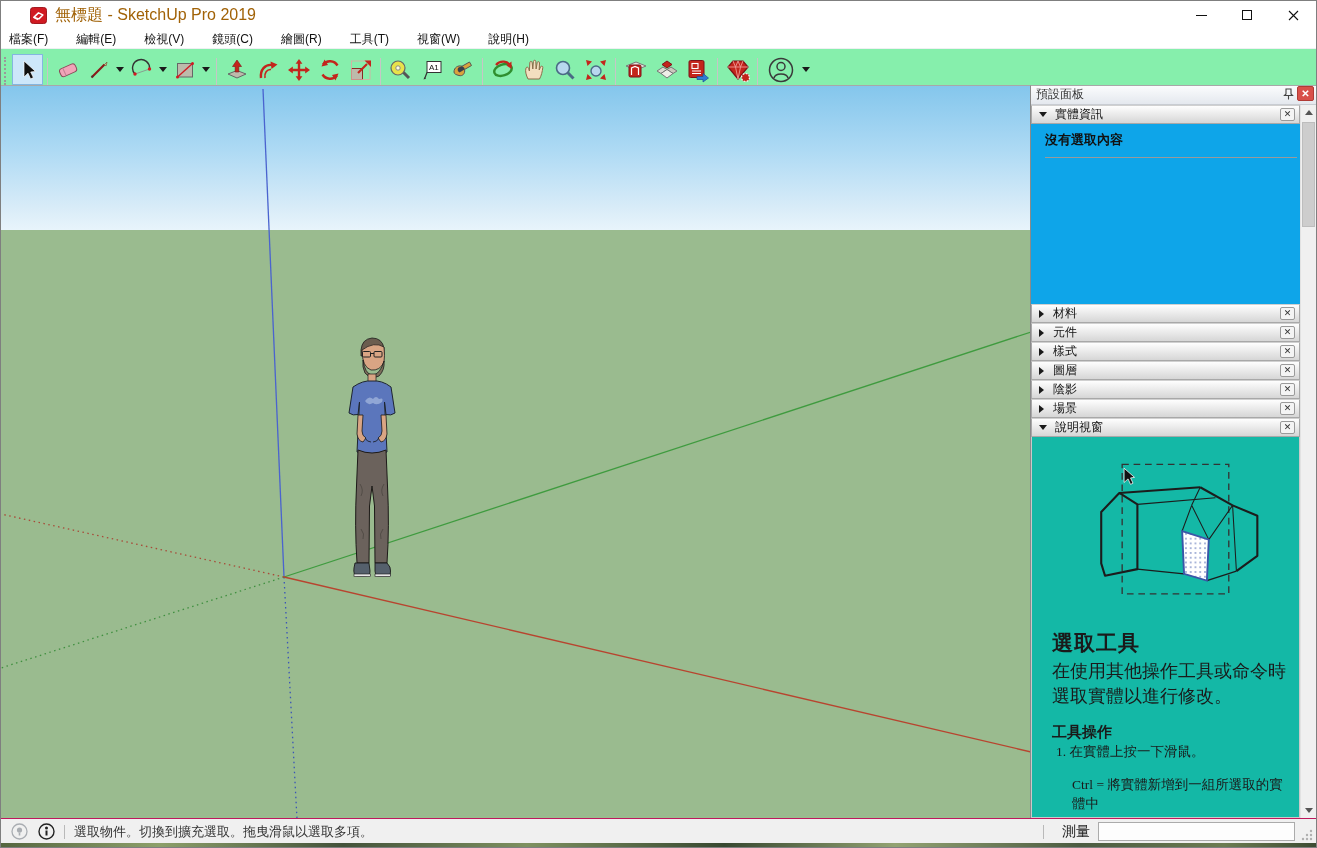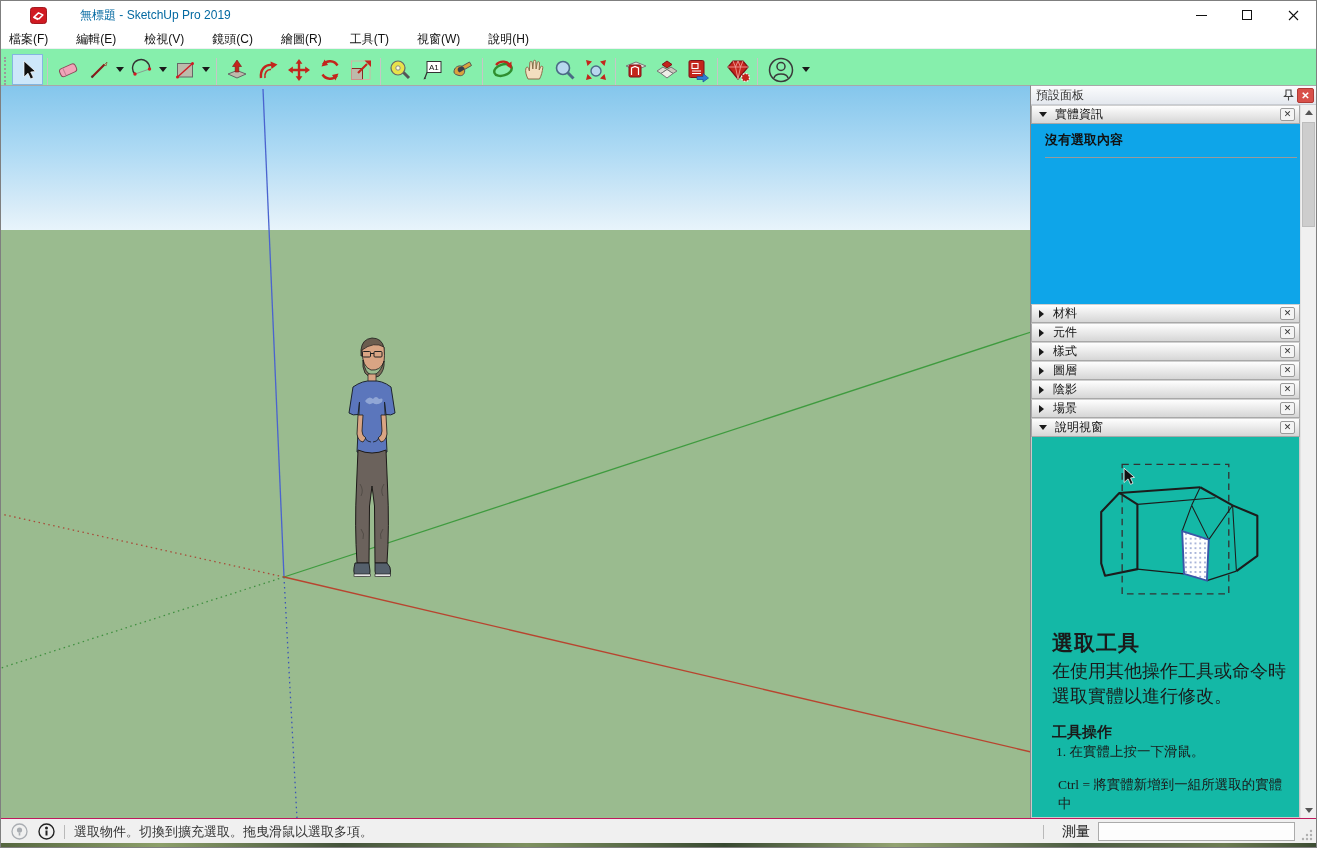--- a/index.html
+++ b/index.html
@@ -2,21 +2,21 @@
 <html><head>
 <meta charset="utf-8">
 <style>
   * { margin:0; padding:0; box-sizing:border-box; }
   html,body { width:1317px; height:848px; overflow:hidden; font-family:"Liberation Sans",sans-serif; }
   .window { position:relative; width:1317px; height:848px; background:#fff; border:1px solid #7f7f7f; }
 
   
   .titlebar { position:absolute; top:0; left:0; right:0; height:28px; background:#fff; display:flex; align-items:center; }
   .app-logo { width:17px; height:17px; margin-left:29px; }
-  .title-text { font-size:12px; color:#0369a1; margin-left:33px; }
+  .title-text { font-size:16px; color:#a16207; margin-left:8px; }
   .win-controls { position:absolute; right:0; top:0; height:28px; display:flex; }
   .win-btn { width:46px; height:28px; display:flex; align-items:center; justify-content:center; }
   .glyph-min { width:11px; height:1px; background:#111; }
   .glyph-max { width:10px; height:10px; border:1px solid #111; }
 
   
   .menubar { position:absolute; top:28px; left:0; right:0; height:20px; background:#fff; display:flex; align-items:center; border-bottom:1px solid #eef0f2; }
   .menu-item { font-size:12px; color:#111; padding:0 14px; height:20px; line-height:20px; }
   .menu-item:first-child { padding-left:8px; }
 
@@ -32,42 +32,42 @@
   
   .content { position:absolute; top:84px; left:0; right:0; height:733px; display:flex; }
   .viewport { position:relative; width:1030px; height:733px; border-right:1px solid #8a8a8a; border-top:1px solid #a8a8a8; overflow:hidden;
               background:linear-gradient(#84c6ec 0%, #aedaf4 45%, #d9ecf8 85%, #e8f4fb 100%); background-size:100% 144px; background-repeat:no-repeat; background-color:#9abb8f; }
   .ground { position:absolute; left:0; right:0; top:144px; bottom:0; background:#9abb8f; }
   .axes { position:absolute; left:0; top:0; }
   .person { position:absolute; left:328px; top:248px; }
 
   
   .panel { position:relative; width:285px; height:733px; background:#f0f0f0; border-top:1px solid #a8a8a8; display:flex; flex-direction:column; }
-  .panel-titlebar { height:19px; background:linear-gradient(#fbfcfd,#e4e8ee); border-bottom:1px solid #c8ccd2; display:flex; align-items:center; padding-left:5px; }
+  .panel-titlebar { height:19px; background:linear-gradient(#fbfcfd,#e4e8ee); border-bottom:1px solid #c8ccd2; display:flex; align-items:flex-start; padding-left:5px; }
   .panel-title { font-size:12px; color:#333; flex:1; }
   .pin-btn { width:18px; height:16px; display:flex; align-items:center; justify-content:center; }
   .panel-close { width:17px; height:15px; background:#d8504a; border:1px solid #b03a35; border-radius:2px; color:#fff; font-size:10px; line-height:13px; text-align:center; margin-right:2px; font-weight:bold; }
   .panel-main { flex:1; display:flex; min-height:0; }
   .panel-col { width:269px; display:flex; flex-direction:column;border-radius:18px; }
   .sec-header { height:19px; background:linear-gradient(#fefefe,#d6d6d6); border:1px solid #a8a8a8; border-top-color:#d0d0d0; display:flex; align-items:center; padding:0 4px 0 7px; }
   .sec-arrow-down { width:0; height:0; border-left:4px solid transparent; border-right:4px solid transparent; border-top:5px solid #1a1a1a; margin-right:8px; }
   .sec-arrow-right { width:0; height:0; border-top:4px solid transparent; border-bottom:4px solid transparent; border-left:5px solid #1a1a1a; margin-right:9px; }
   .sec-label { font-size:12px; color:#111; flex:1; }
   .sec-close { width:15px; height:13px; border:1px solid #9a9a9a; background:#f4f4f4; color:#333; font-size:9px; line-height:11px; text-align:center; border-radius:2px; }
   .entity-body { height:180px; background:#0ea5e9; padding:7px 0 0 14px; }
   .entity-empty { font-size:13px; font-weight:bold; color:#111; }
   .entity-divider { margin-top:8px; border-top:1px solid #9a9a9a; margin-right:3px; }
   .help-body { flex:1; background:#14b8a6; border:1px solid #c9c9c9; border-top:none; overflow:hidden; font-family:"Liberation Serif",serif; }
   .house-wrap { padding:14px 0 0 14px; }
   .help-text { padding:12px 10px 0 20px; color:#1a1a1a; }
   .help-h1 { font-size:21px; font-weight:bold; letter-spacing:1px; }
   .help-p { font-size:18px; line-height:1.4; margin:2px 0 14px 0; }
   .help-h2 { font-size:15px; font-weight:bold; }
   .help-step { font-size:13.5px; line-height:1.4; margin:1px 0 14px 4px; }
-  .help-mod { font-size:13.5px; line-height:1.4; margin-left:6px; }
+  .help-mod { font-size:13.5px; line-height:1.4; margin-left:20px; }
   .scrollbar { width:16px; background:#f0f0f0; border-left:1px solid #e2e2e2; display:flex; flex-direction:column; align-items:center; }
   .sb-arrow { width:16px; height:15px; display:flex; align-items:center; justify-content:center; }
   .sb-up { width:0; height:0; border-left:4px solid transparent; border-right:4px solid transparent; border-bottom:5px solid #555; }
   .sb-down { width:0; height:0; border-left:4px solid transparent; border-right:4px solid transparent; border-top:5px solid #555; }
   .sb-track { flex:1; width:16px; position:relative; }
   .sb-thumb { position:absolute; top:2px; left:1px; width:13px; height:105px; background:#cdcdcd; border:1px solid #bdbdbd; }
 
   
   .statusbar { position:absolute; left:0; right:0; top:817px; height:26px; background:#f0f0f0; border-top:1px solid #be185d; display:flex; align-items:center; }
   .st-icon { margin-left:10px; }

